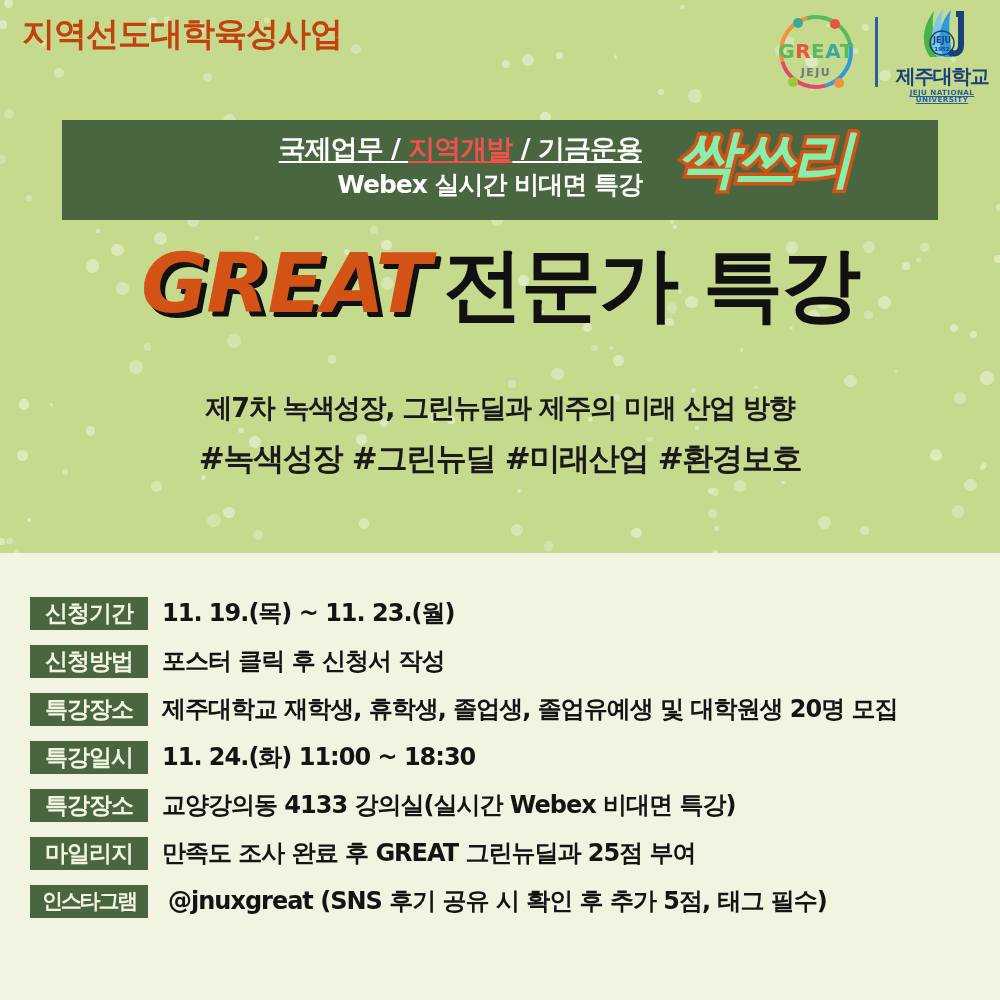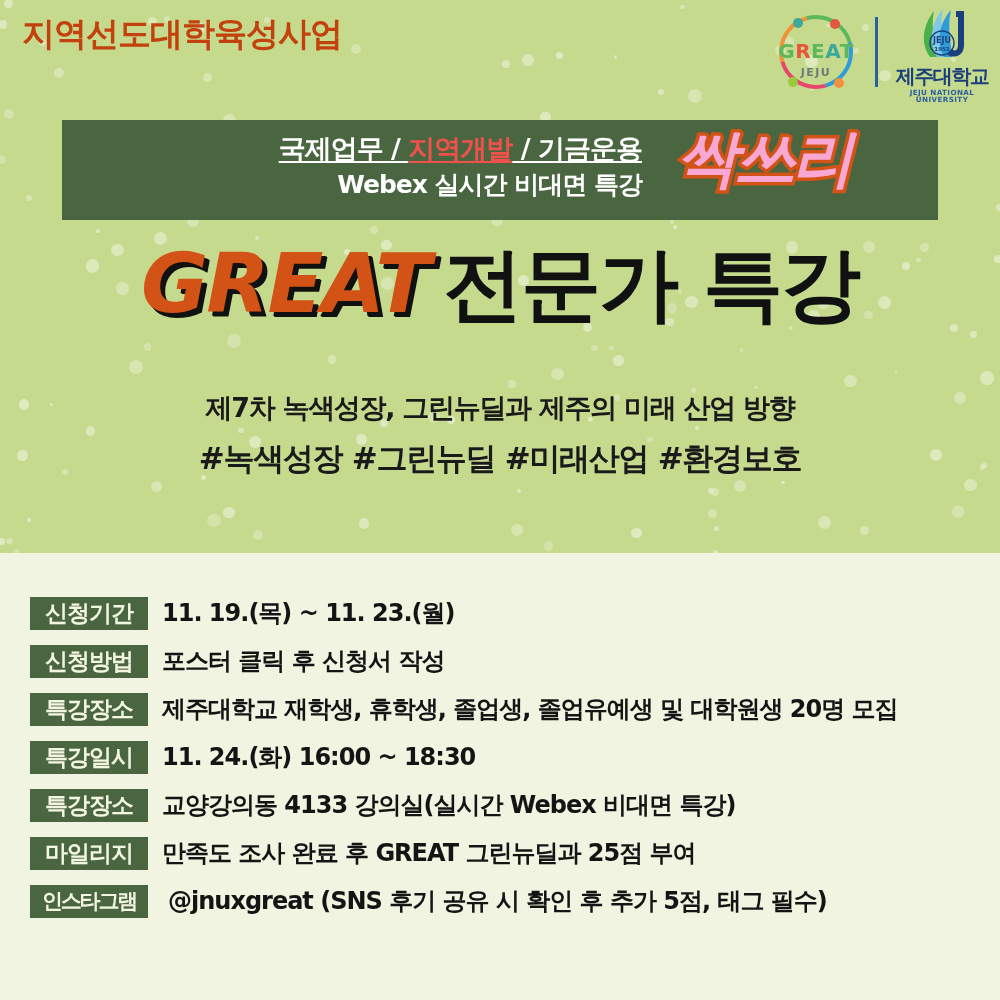--- a/index.html
+++ b/index.html
@@ -78,20 +78,21 @@
     line-height: 1;
     margin-top: 1px;
   }
   .jnu-sub {
     font-size: 7.2px;
     font-weight: bold;
     color: #2b5f9e;
     letter-spacing: 0.4px;
     line-height: 1;
     margin-top: 3px;
+    text-decoration: underline;
   }
   .great-word {
     position: absolute;
     left: 0; right: 0;
     top: 33px;
     font-size: 20px;
     font-weight: bold;
     letter-spacing: 0.5px;
     text-align: center;
   }
@@ -145,21 +146,21 @@
     line-height: 1.3;
     margin-top: 3px;
   }
   #banner-brand {
     position: absolute;
     right: 88px;
     top: 8px;
     font-size: 62px;
     font-weight: bold;
     font-style: italic;
-    color: #f9a8d4;
+    color: #86efac;
     letter-spacing: -4px;
     line-height: 1;
     -webkit-text-stroke: 7px #d35215;
     paint-order: stroke fill;
     white-space: nowrap;
     text-align: right;
   }
 
   
   #main-title {
@@ -482,21 +483,21 @@
       <div class="info-row">
         <div class="info-label">신청방법</div>
         <div class="info-value">포스터 클릭 후 신청서 작성</div>
       </div>
       <div class="info-row">
         <div class="info-label">특강장소</div>
         <div class="info-value">제주대학교 재학생, 휴학생, 졸업생, 졸업유예생  및 대학원생 20명 모집</div>
       </div>
       <div class="info-row">
         <div class="info-label">특강일시</div>
-        <div class="info-value">11. 24.(화) 16:00 ~ 18:30</div>
+        <div class="info-value">11. 24.(화) 11:00 ~ 18:30</div>
       </div>
       <div class="info-row">
         <div class="info-label">특강장소</div>
         <div class="info-value">교양강의동 4133 강의실(실시간 Webex 비대면 특강)</div>
       </div>
       <div class="info-row">
         <div class="info-label">마일리지</div>
         <div class="info-value">만족도 조사 완료 후 GREAT 그린뉴딜과 25점 부여</div>
       </div>
       <div class="info-row">

